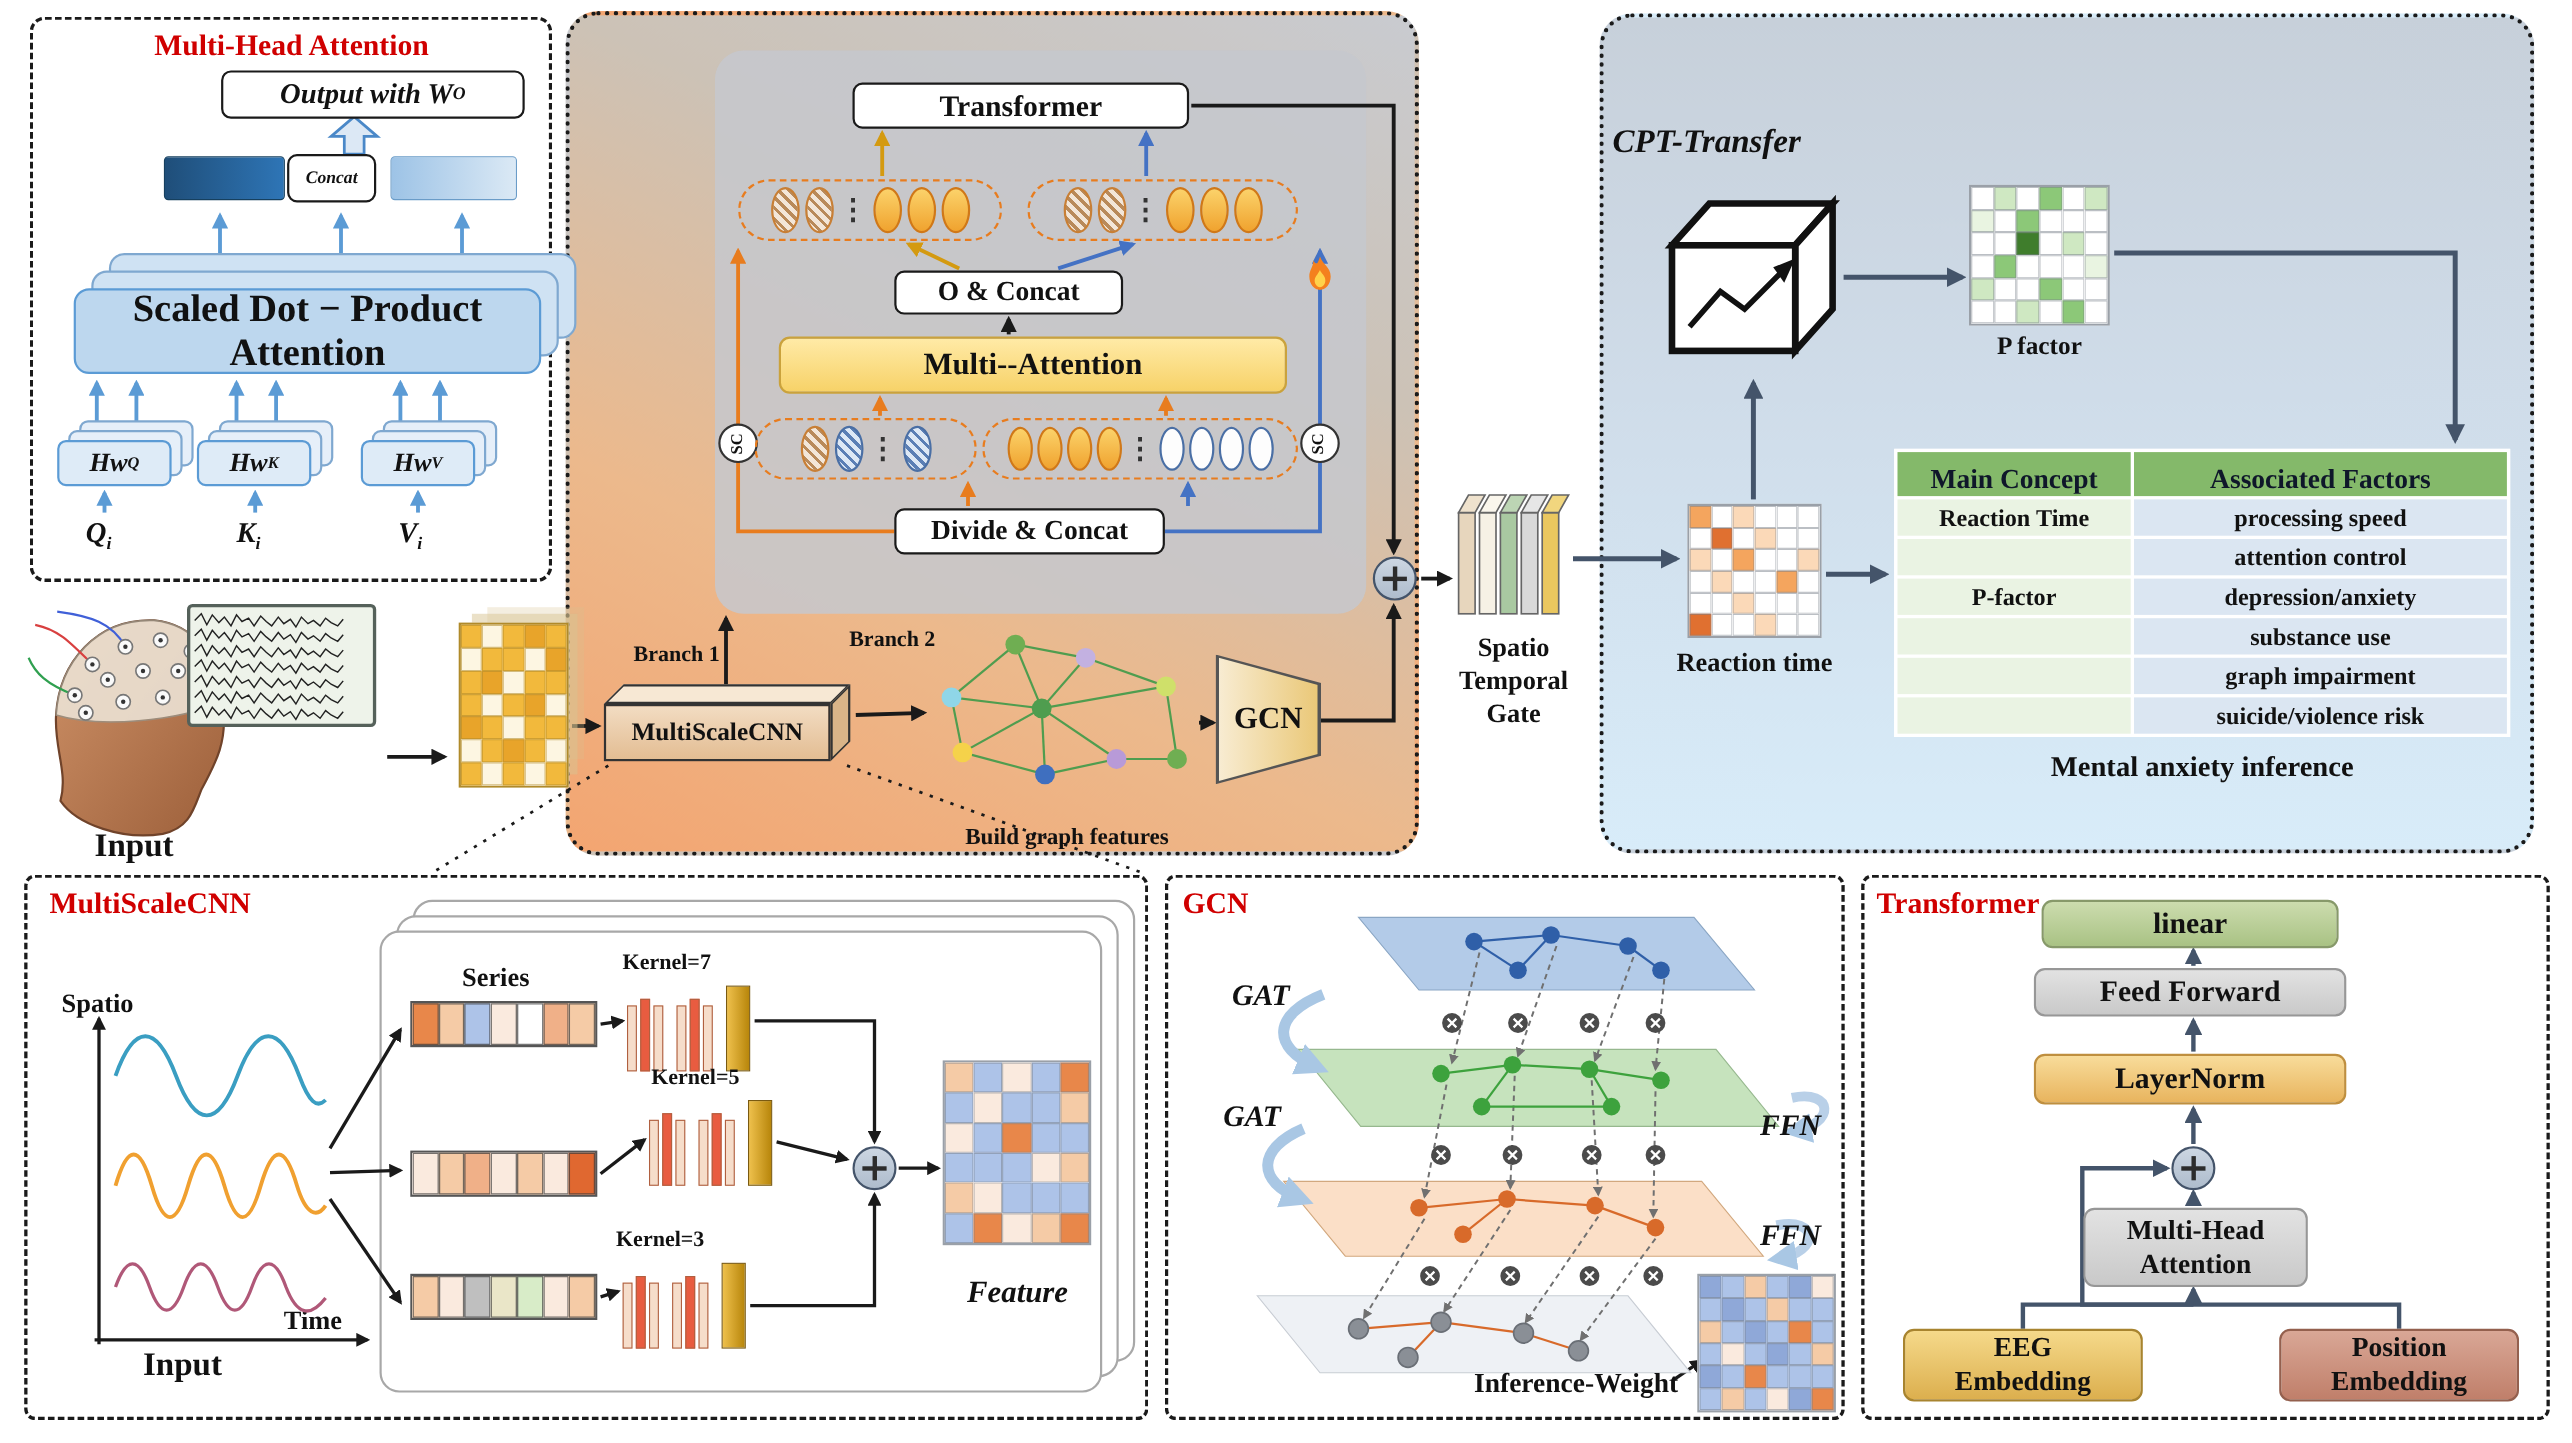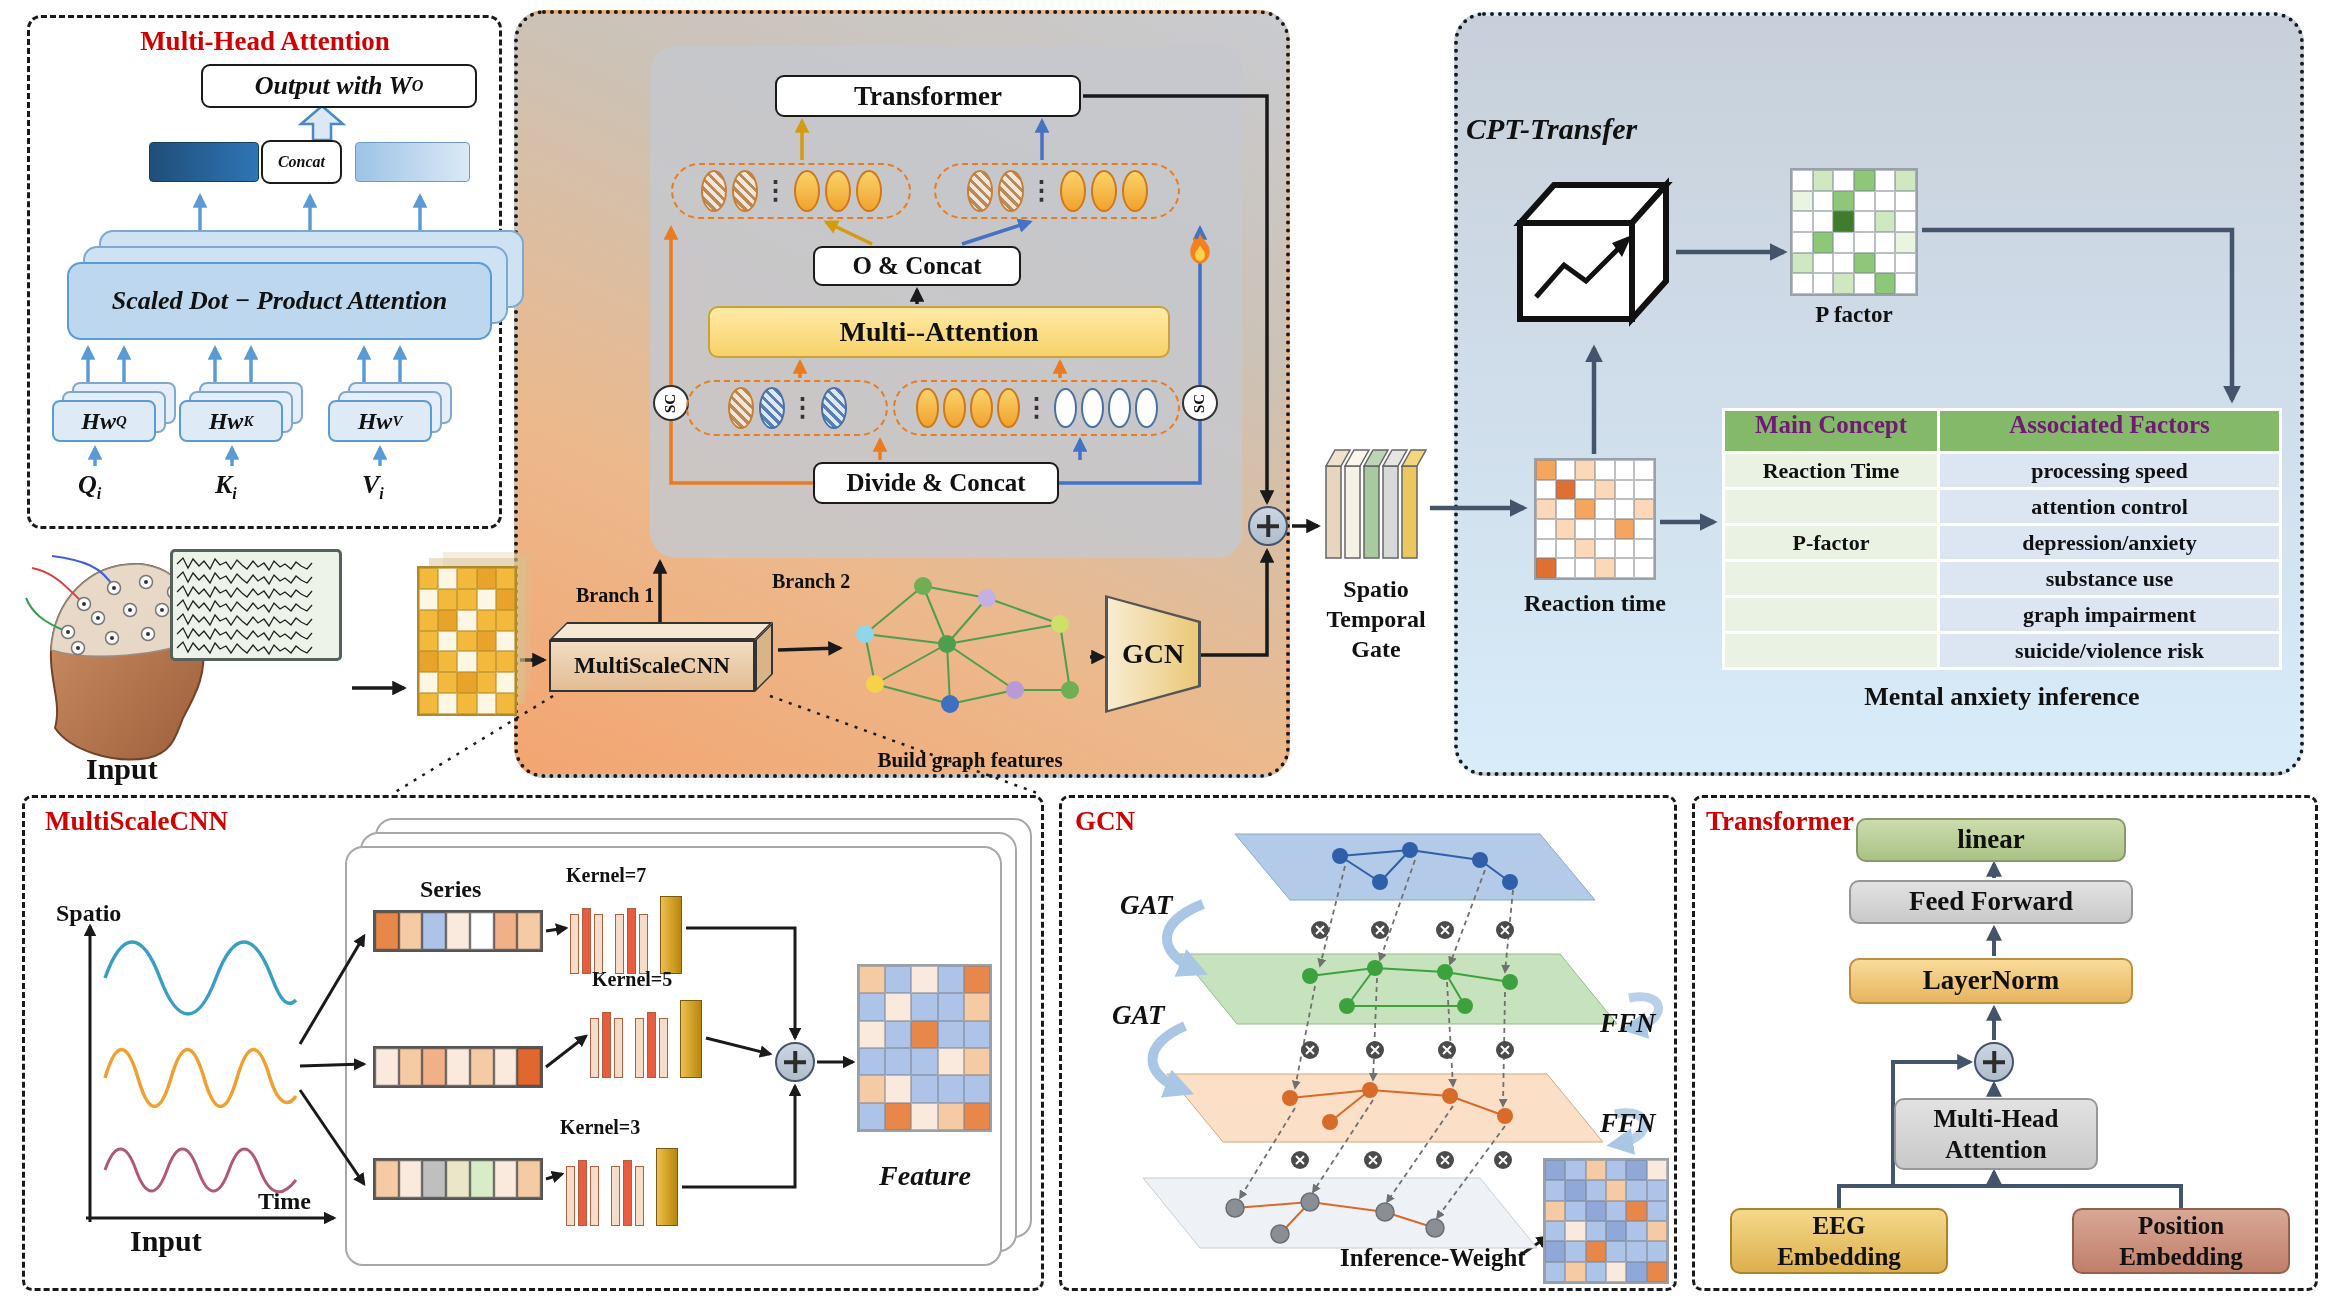--- a/index.html
+++ b/index.html
@@ -32,21 +32,21 @@
 sub{font-size:.62em;}
 
 
 .wbox{position:absolute;z-index:6;background:#fff;border:2.5px solid #1a1a1a;border-radius:9px;display:flex;align-items:center;justify-content:center;font-weight:bold;font-size:25px;}
 .yellow-box{background:linear-gradient(180deg,#ffeaa6,#f7d268);border:2px solid #caa23c;border-radius:10px;}
 
 
 .bar-dark{position:absolute;z-index:6;background:linear-gradient(90deg,#1f4e79,#2e75b6);border:1.5px solid #16405f;border-radius:4px;}
 .bar-light{position:absolute;z-index:6;background:linear-gradient(90deg,#9dc3e6,#dbe9f5);border:1.5px solid #6a9cc8;border-radius:4px;}
 .sdpa-layer{position:absolute;z-index:5;background:#cfe2f3;border:2px solid #7fa8d0;border-radius:14px;}
-.sdpa-front{position:absolute;z-index:6;background:#bdd7ee;border:2px solid #5b9bd5;border-radius:14px;display:flex;align-items:center;justify-content:center;text-align:center;font-weight:bold;font-style:italic;font-size:26px;padding:0 34px;}
+.sdpa-front{position:absolute;z-index:6;background:#bdd7ee;border:2px solid #5b9bd5;border-radius:14px;display:flex;align-items:center;justify-content:center;text-align:center;font-weight:bold;font-size:35px;padding:0 34px;}
 .hw-layer{position:absolute;z-index:5;background:#e6eff9;border:2px solid #7fa8d0;border-radius:8px;}
 .hw-front{position:absolute;z-index:6;background:#deebf7;border:2px solid #5b9bd5;border-radius:8px;display:flex;align-items:center;justify-content:center;font-weight:bold;font-style:italic;font-size:24px;}
 
 
 .tok-group{position:absolute;z-index:6;display:flex;align-items:center;justify-content:center;gap:5px;border:2.5px dashed #e87c1e;border-radius:28px;padding:0 8px;}
 .oval{width:26px;height:42px;border-radius:50%;flex:none;}
 .oval.sm{width:23px;height:40px;}
 .hatch-tan{background:repeating-linear-gradient(45deg,#b98a5a 0 3px,#f3e6d8 3px 7px);border:2px solid #c87f35;}
 .hatch-blue{background:repeating-linear-gradient(45deg,#5b7fb5 0 3px,#dde8f5 3px 7px);border:2px solid #4a6fa5;}
 .gold{background:linear-gradient(180deg,#fbd26a,#f0a32f);border:2px solid #d07818;}
@@ -89,21 +89,21 @@
 
 .tbox{position:absolute;z-index:6;display:flex;align-items:center;justify-content:center;text-align:center;font-weight:bold;border-radius:10px;line-height:1.25;}
 .box-green{background:linear-gradient(180deg,#ccdcae,#a9c284);border:2px solid #87996a;}
 .box-gray{background:linear-gradient(180deg,#e2e2e2,#c9c9c9);border:2px solid #979797;}
 .box-goldbx{background:linear-gradient(180deg,#f8dc9a,#e8b45e);border:2px solid #bf8f3f;}
 .box-embed-gold{background:linear-gradient(180deg,#f5d98a,#dcaf4e);border:2px solid #a8842f;}
 .box-embed-rose{background:linear-gradient(180deg,#d9a796,#c07f6a);border:2px solid #94604e;}
 
 
 .tar-table{position:absolute;z-index:6;display:grid;grid-template-columns:212px 1fr;grid-template-rows:40px repeat(6,33px);gap:3px;background:#fff;border:3px solid #fff;}
-.tt-h{background:#84b96a;color:#701a75;font-weight:bold;font-size:25px;display:flex;align-items:flex-start;justify-content:center;}
+.tt-h{background:#84b96a;color:#0f172a;font-weight:bold;font-size:25px;display:flex;align-items:flex-end;justify-content:center;}
 .tt-c{background:#eaf3e3;font-weight:bold;font-size:22px;display:flex;align-items:center;justify-content:center;}
 .tt-f{background:#dbe6f2;font-weight:bold;font-size:22px;display:flex;align-items:center;justify-content:center;}
 
 
 #eeg-screen{position:absolute;z-index:6;background:#eef3ea;border:3px solid #55615a;border-radius:5px;}
 </style>
 </head>
 <body>
 
 <div id="canvas">

